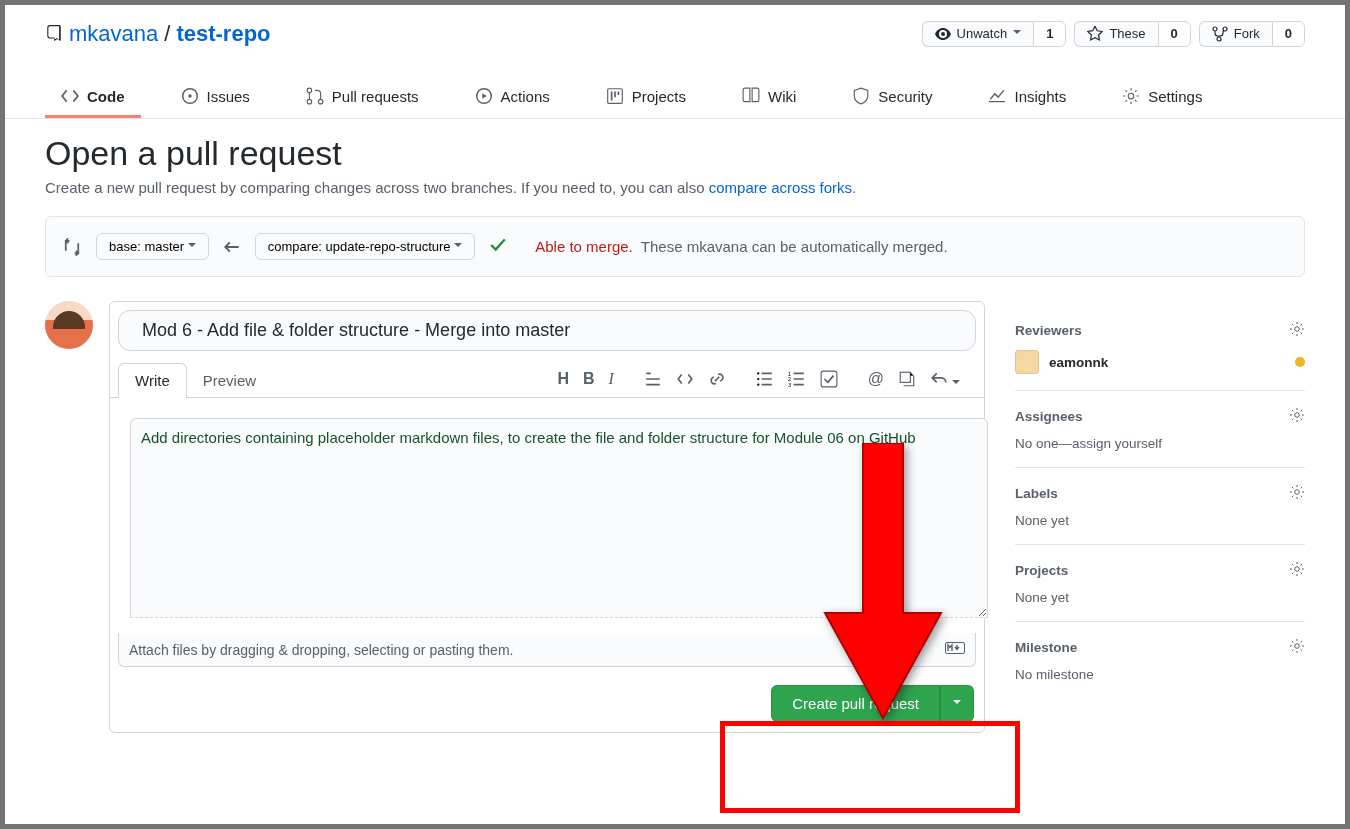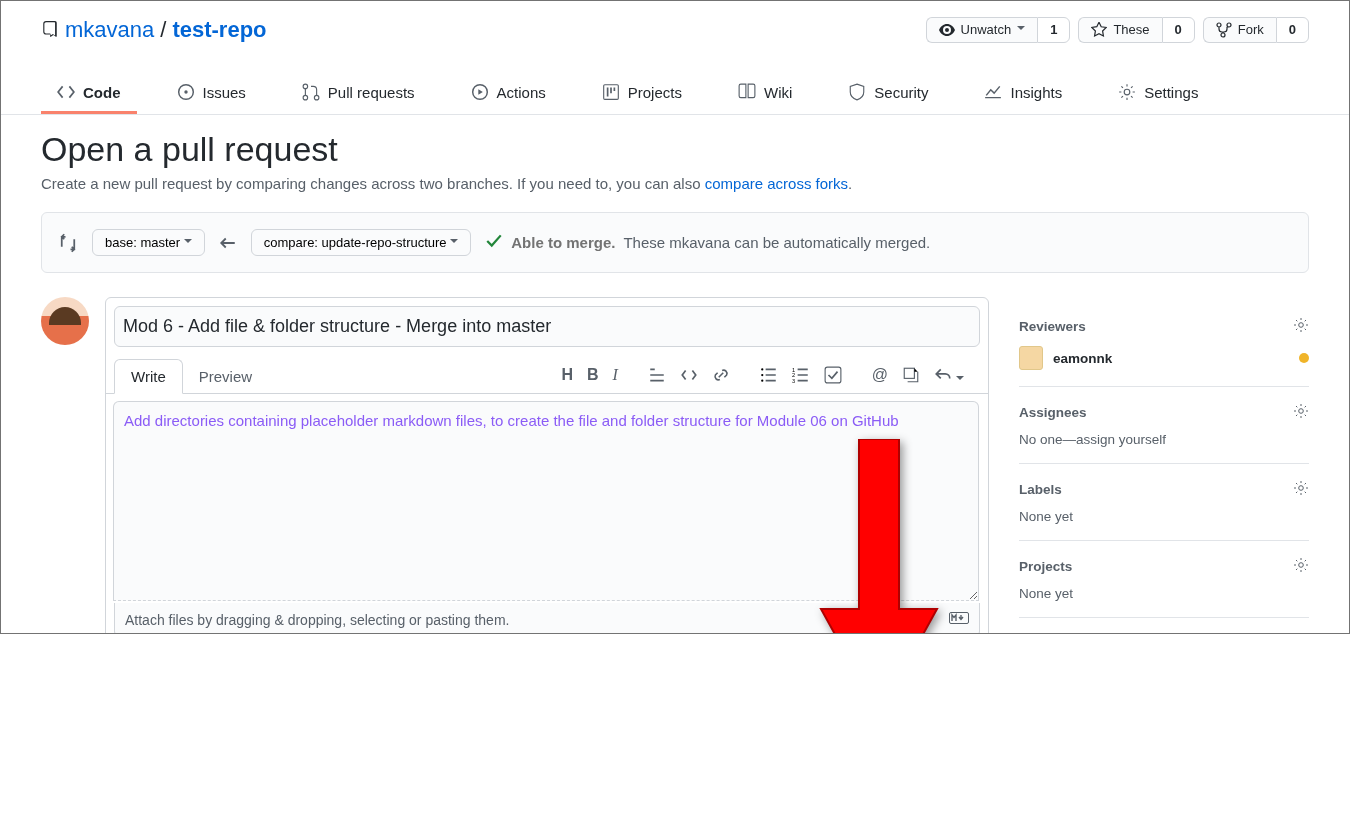--- a/index.html
+++ b/index.html
@@ -5,22 +5,22 @@
   * { box-sizing: border-box; }
   body {
     margin: 0;
     font-family: -apple-system, BlinkMacSystemFont, "Segoe UI", Helvetica, Arial, sans-serif;
     font-size: 14px;
     color: #24292e;
     background: #fff;
   }
   .outer-frame {
     width: 1350px;
-    height: 634px;
-    border: 1px solid #737373;
+    height: 829px;
+    border: 5px solid #737373;
     position: relative;
     overflow: hidden;
   }
   .repo-header {
     padding: 16px 40px 0 40px;
     display: flex;
     justify-content: space-between;
     align-items: center;
   }
   .repo-path {
@@ -92,45 +92,45 @@
   .branch-btn {
     background: #fafbfc;
     border: 1px solid #d1d5da;
     border-radius: 6px;
     padding: 5px 12px;
     font-size: 13px;
     cursor: pointer;
   }
   .mergeable { color: #586069; font-size: 15px; display:flex; align-items:center; gap:8px;}
   .mergeable .check { color: #22863a; }
-  .mergeable .able { color: #737373; font-weight: 700; }
+  .mergeable .able { color: #b91c1c; font-weight: 400; margin-left: 20px; }
   .form-row { display: flex; gap: 16px; }
   .avatar {
     width: 48px; height: 48px; border-radius: 50%;
     background: linear-gradient(#f7d9c4 40%, #e6704a 40%);
     flex-shrink: 0;
     position: relative;
   }
   .avatar::after{
     content:""; position:absolute; top:10px; left:8px; width:32px; height:18px;
     background:#5a3a22; border-radius:16px 16px 0 0;
   }
   .comment-box {
     flex: 1;
     border: 1px solid #d1d5da;
     border-radius: 6px;
     position: relative;
   }
   .title-input {
     width: calc(100% - 16px);
     margin: 8px;
-    padding: 9px 8px;
+    padding: 9px 23px;
     font-size: 18px;
     border: 1px solid #d1d5da;
-    border-radius: 6px;
+    border-radius: 12px;
     background: #fafbfc;
     color:#24292e;
   }
   .editor-tabs {
     display: flex;
     align-items: center;
     padding: 0 8px;
     border-bottom: 1px solid #d1d5da;
     margin-top: 4px;
   }
@@ -147,30 +147,30 @@
     margin-bottom: -1px;
     background: #fff;
     color: #24292e;
   }
   .toolbar { margin-left: auto; display: flex; gap: 14px; color: #586069; padding-right: 8px;}
   .toolbar .tgroup { display:flex; gap:14px; padding:0 8px;}
   .toolbar svg, .toolbar .ticon { width:18px; height:18px; }
   .body-textarea {
     width: calc(100% - 16px);
     height: 200px;
-    margin: 7px;
+    margin: 20px;
     padding: 10px;
     border: 1px solid #d1d5da;
     border-bottom-style: dashed;
     border-radius: 6px 6px 0 0;
     font-size: 15px;
     font-family: inherit;
     resize: vertical;
     background: #fafbfc;
-    color:#8b5cf6;
+    color:#14532d;
   }
   .attach {
     margin: -8px 8px 8px 8px;
     padding: 8px 10px;
     border: 1px solid #d1d5da;
     border-top: none;
     border-radius: 0 0 6px 6px;
     font-size: 14px;
     color: #586069;
     background: #fafbfc;

